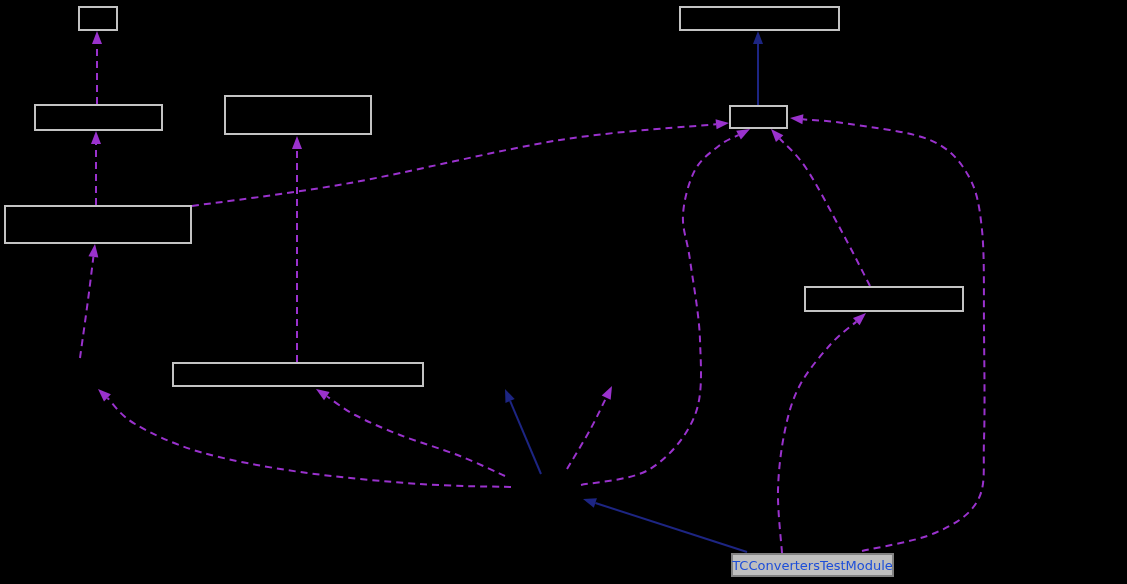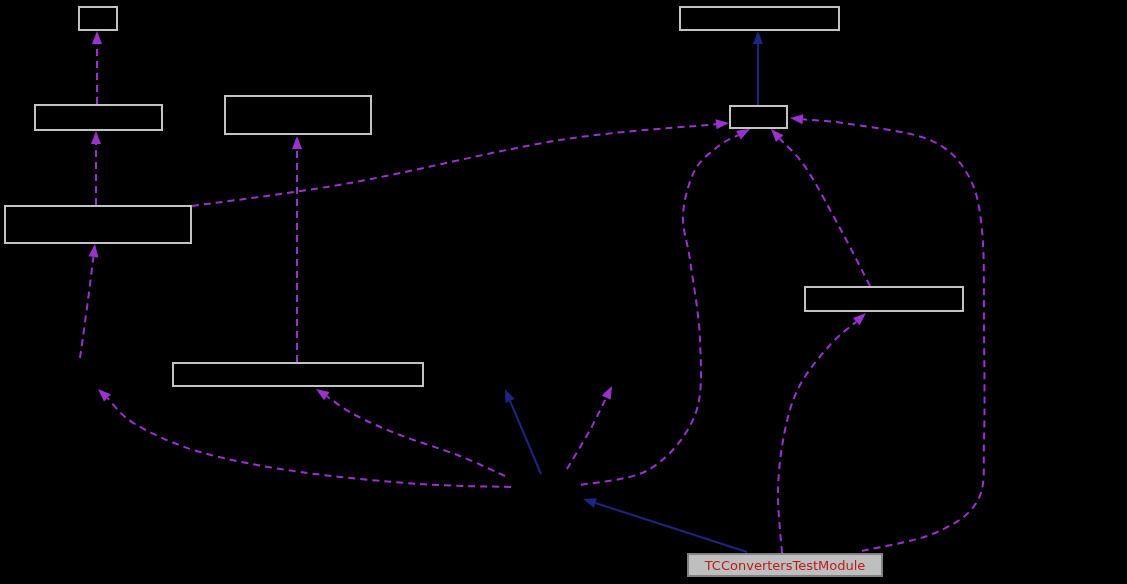--- a/index.html
+++ b/index.html
@@ -49,21 +49,21 @@
     </svg>
   <div id="node-layer">
       <div class="node" style="left: 78px; top: 6px; width: 40px; height: 25px; border-color: rgb(195, 195, 195);"></div>
       <div class="node" style="left: 34px; top: 104px; width: 129px; height: 27px; border-color: rgb(195, 195, 195);"></div>
       <div class="node" style="left: 224px; top: 95px; width: 148px; height: 40px; border-color: rgb(195, 195, 195);"></div>
       <div class="node" style="left: 4px; top: 205px; width: 188px; height: 39px; border-color: rgb(195, 195, 195);"></div>
       <div class="node" style="left: 172px; top: 362px; width: 252px; height: 25px; border-color: rgb(195, 195, 195);"></div>
       <div class="node" style="left: 679px; top: 6px; width: 161px; height: 25px; border-color: rgb(195, 195, 195);"></div>
       <div class="node" style="left: 729px; top: 105px; width: 59px; height: 24px; border-color: rgb(195, 195, 195);"></div>
       <div class="node" style="left: 804px; top: 286px; width: 160px; height: 26px; border-color: rgb(195, 195, 195);"></div>
-      <div class="node labeled" style="left: 687px; top: 553px; width: 196px; height: 24px; border-color: rgb(130, 130, 130); background: rgb(191, 191, 191); color: #b91c1c;">
+      <div class="node labeled" style="left: 731px; top: 553px; width: 163px; height: 24px; border-color: rgb(130, 130, 130); background: rgb(191, 191, 191); color: #1d4ed8;">
         <span>TCConvertersTestModule</span>
       </div>
       <div class="node hidden-node" style="left: 511px; top: 470px; width: 72px; height: 30px;"></div>
       <div class="node hidden-node" style="left: 18px; top: 362px; width: 80px; height: 44px;"></div>
       <div class="node hidden-node" style="left: 455px; top: 348px; width: 95px; height: 40px;"></div>
       <div class="node hidden-node" style="left: 575px; top: 345px; width: 90px; height: 40px;"></div>
     </div>
 </div>
 
 </body></html>

